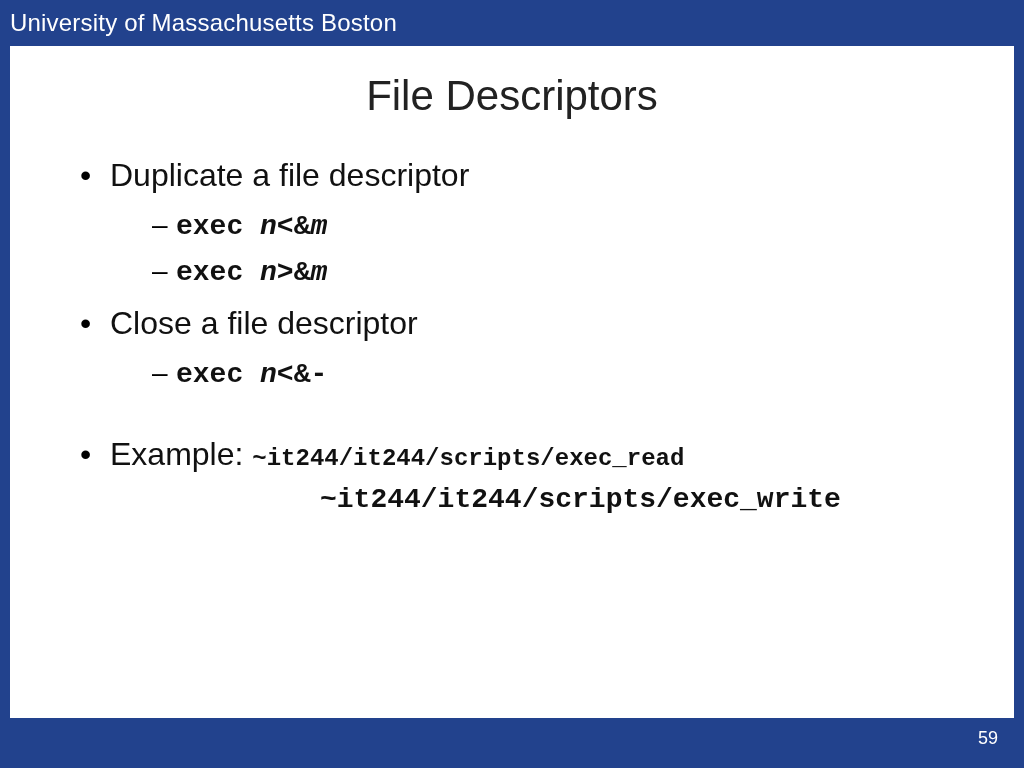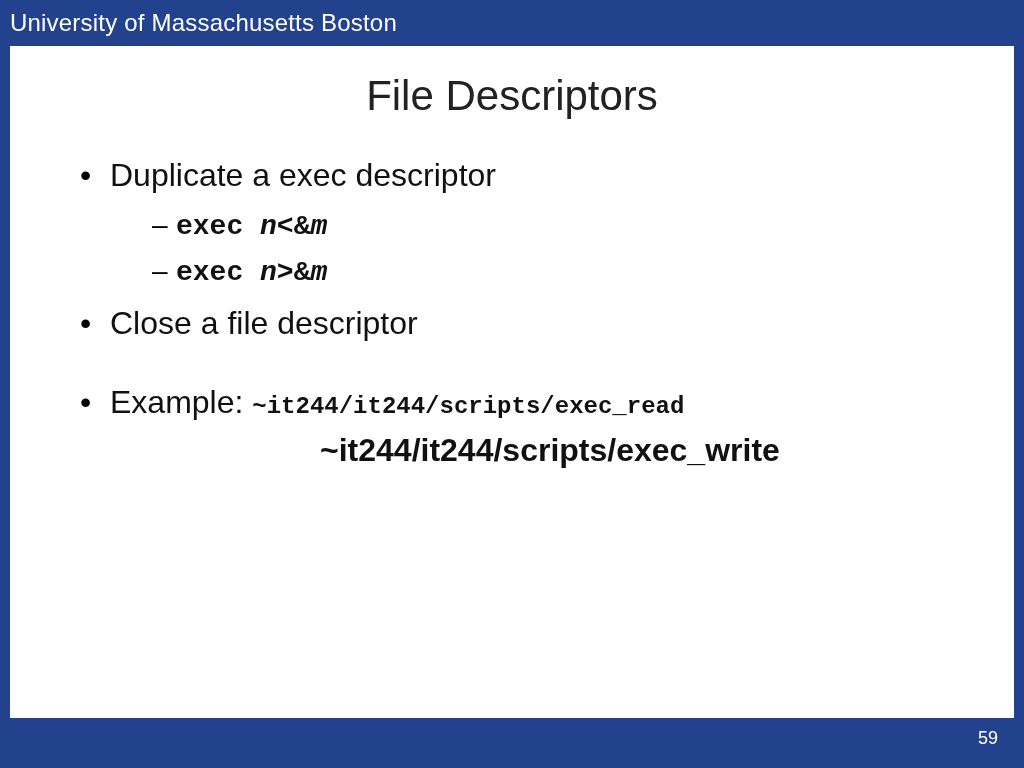--- a/index.html
+++ b/index.html
@@ -70,23 +70,23 @@
     position: absolute;
     left: 0;
     top: 0;
     font-size: 28px;
     color: #000;
   }
   .mono { font-family: "Courier New", Courier, monospace; font-weight: bold; }
   .mono-i { font-family: "Courier New", Courier, monospace; font-weight: bold; font-style: italic; }
   .spacer { height: 28px; }
   .example-extra {
-    font-family: Liberation Sans, sans-serif;
+    font-family: Liberation Mono, monospace;
     font-weight: bold;
-    font-size: 32px;
+    font-size: 28px;
     padding-left: 270px;
     margin-top: 6px;
   }
   .bottombar {
     position: absolute;
     left: 0; right: 0; bottom: 0;
     height: 40px;
     background: #22428d;
     color: #fff;
     display: flex;
@@ -105,33 +105,38 @@
   <div class="topbar">
     <span>University of Massachusetts Boston</span>
   </div>
 
   <div class="title">File Descriptors</div>
 
   <div class="content">
     <ul class="level1">
 
       <li>
-        <span>Duplicate a exec descriptor</span>
+        <span>Duplicate a file descriptor</span>
         <ul class="level2">
           <li>
             <span class="inline-mix"><span class="mono">exec </span><span class="mono-i">n</span><span class="mono">&lt;&amp;</span><span class="mono-i">m</span></span>
           </li>
           <li>
             <span class="inline-mix"><span class="mono">exec </span><span class="mono-i">n</span><span class="mono">&gt;&amp;</span><span class="mono-i">m</span></span>
           </li>
         </ul>
       </li>
 
       <li>
         <span>Close a file descriptor</span>
+        <ul class="level2">
+          <li>
+            <span class="inline-mix"><span class="mono">exec </span><span class="mono-i">n</span><span class="mono">&lt;&amp;-</span></span>
+          </li>
+        </ul>
         <div class="spacer"></div>
       </li>
 
       <li>
         <span class="inline-mix"><span>Example: </span><span class="mono" style="font-size:24px;">~it244/it244/scripts/exec_read</span></span>
       </li>
     </ul>
     <div class="example-extra">~it244/it244/scripts/exec_write</div>
   </div>
 

